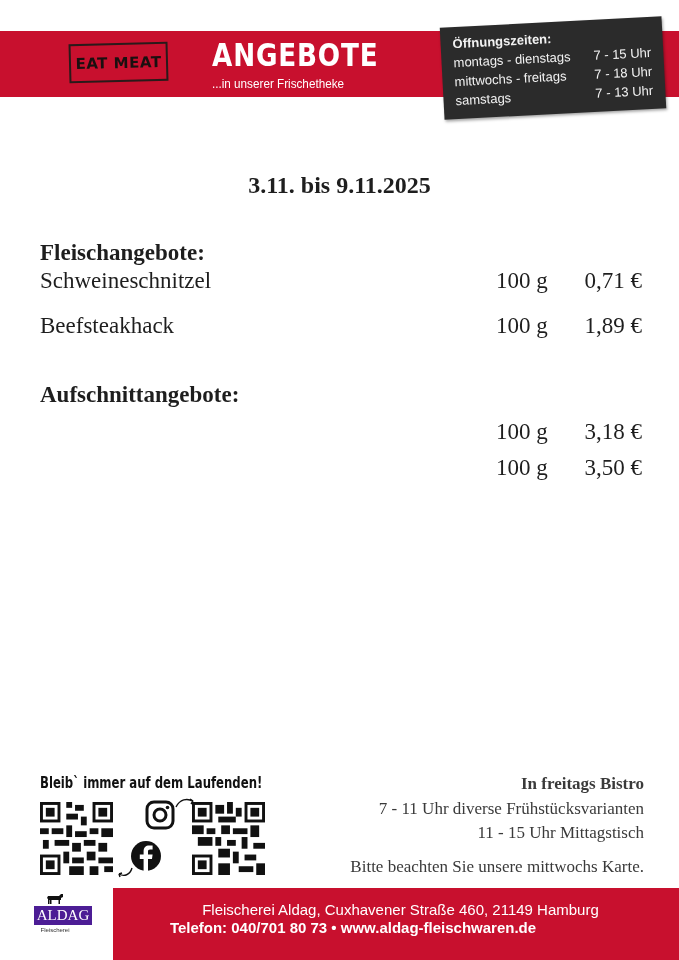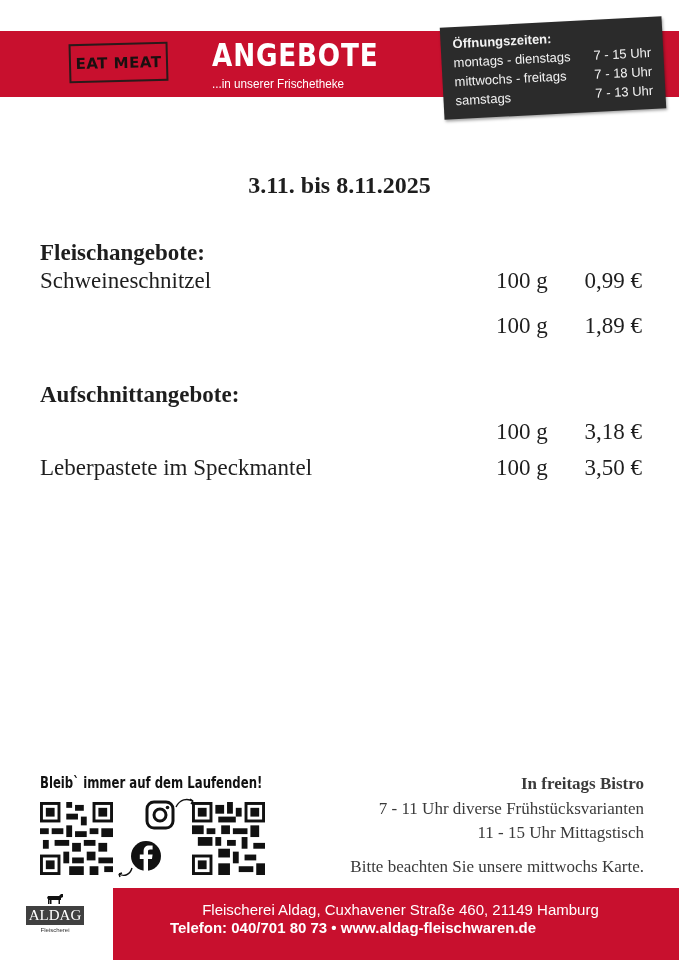--- a/index.html
+++ b/index.html
@@ -60,21 +60,21 @@
   .bistro { position: absolute; right: 35px; text-align: right; color: #3a3a3a; font-size: 17px; white-space: nowrap; }
   .bistro.b { font-weight: bold; }
   .bottom-band {
     position: absolute; left: 104px; top: 888px; width: 575px; height: 72px; background: #c8102e;
     font-family: "Liberation Sans", sans-serif; color: #ffffff; text-align: center; margin-left: 9px;
   }
   .addr { position: absolute; left: 0; width: 575px; top: 13px; font-size: 15px; }
   .contact { position: absolute; left: 0; width: 480px; top: 31px; font-size: 15px; font-weight: bold; }
   .logo { position: absolute; left: 26px; top: 892px; width: 58px; height: 56px; }
   .logo-box {
-    position: absolute; left: 0; top: 14px; width: 58px; height: 19px; background: #404040;
+    position: absolute; left: 8px; top: 14px; width: 58px; height: 19px; background: #4c1d95;
     color: #fff; font-size: 15px; text-align: center; line-height: 19px;
   }
   .logo-sub { position: absolute; left: 0; top: 35px; width: 58px; text-align: center; font-family: "Liberation Sans", sans-serif; font-size: 6px; color: #333; }
 </style>
 </head>
 <body>
 
 <div class="top-band"></div>
 <div class="stamp">EAT MEAT</div>
 <div class="headline">ANGEBOTE</div>
@@ -89,40 +89,40 @@
   <div class="hours-row" style="top:47px">
     <span>mittwochs - freitags</span>
     <span class="t">7 - 18 Uhr</span>
   </div>
   <div class="hours-row" style="top:66px">
     <span>samstags</span>
     <span class="t">7 - 13 Uhr</span>
   </div>
 </div>
 
-<div class="date">3.11. bis 8.11.2025</div>
+<div class="date">3.11. bis 9.11.2025</div>
 
 <div class="section-title" style="top:240px">Fleischangebote:</div>
 <div class="item" style="top:268px">
   <span class="name">Schweineschnitzel</span>
   <span class="qty">100 g</span>
-  <span class="price">0,99 €</span>
+  <span class="price">0,71 €</span>
 </div>
 <div class="item" style="top:313px">
+  <span class="name">Beefsteakhack</span>
   <span class="qty">100 g</span>
   <span class="price">1,89 €</span>
 </div>
 
 <div class="section-title" style="top:382px">Aufschnittangebote:</div>
 <div class="item" style="top:419px">
   <span class="qty">100 g</span>
   <span class="price">3,18 €</span>
 </div>
 <div class="item" style="top:455px">
-  <span class="name">Leberpastete im Speckmantel</span>
   <span class="qty">100 g</span>
   <span class="price">3,50 €</span>
 </div>
 
 <div class="follow">Bleib` immer auf dem Laufenden!</div>
 
 <svg class="qr" style="left:40px;top:802px" viewBox="0 0 25 25">
   <rect width="25" height="25" fill="#fff"></rect>
   <g fill="#111">
     <rect x="0" y="0" width="7" height="7"></rect>

